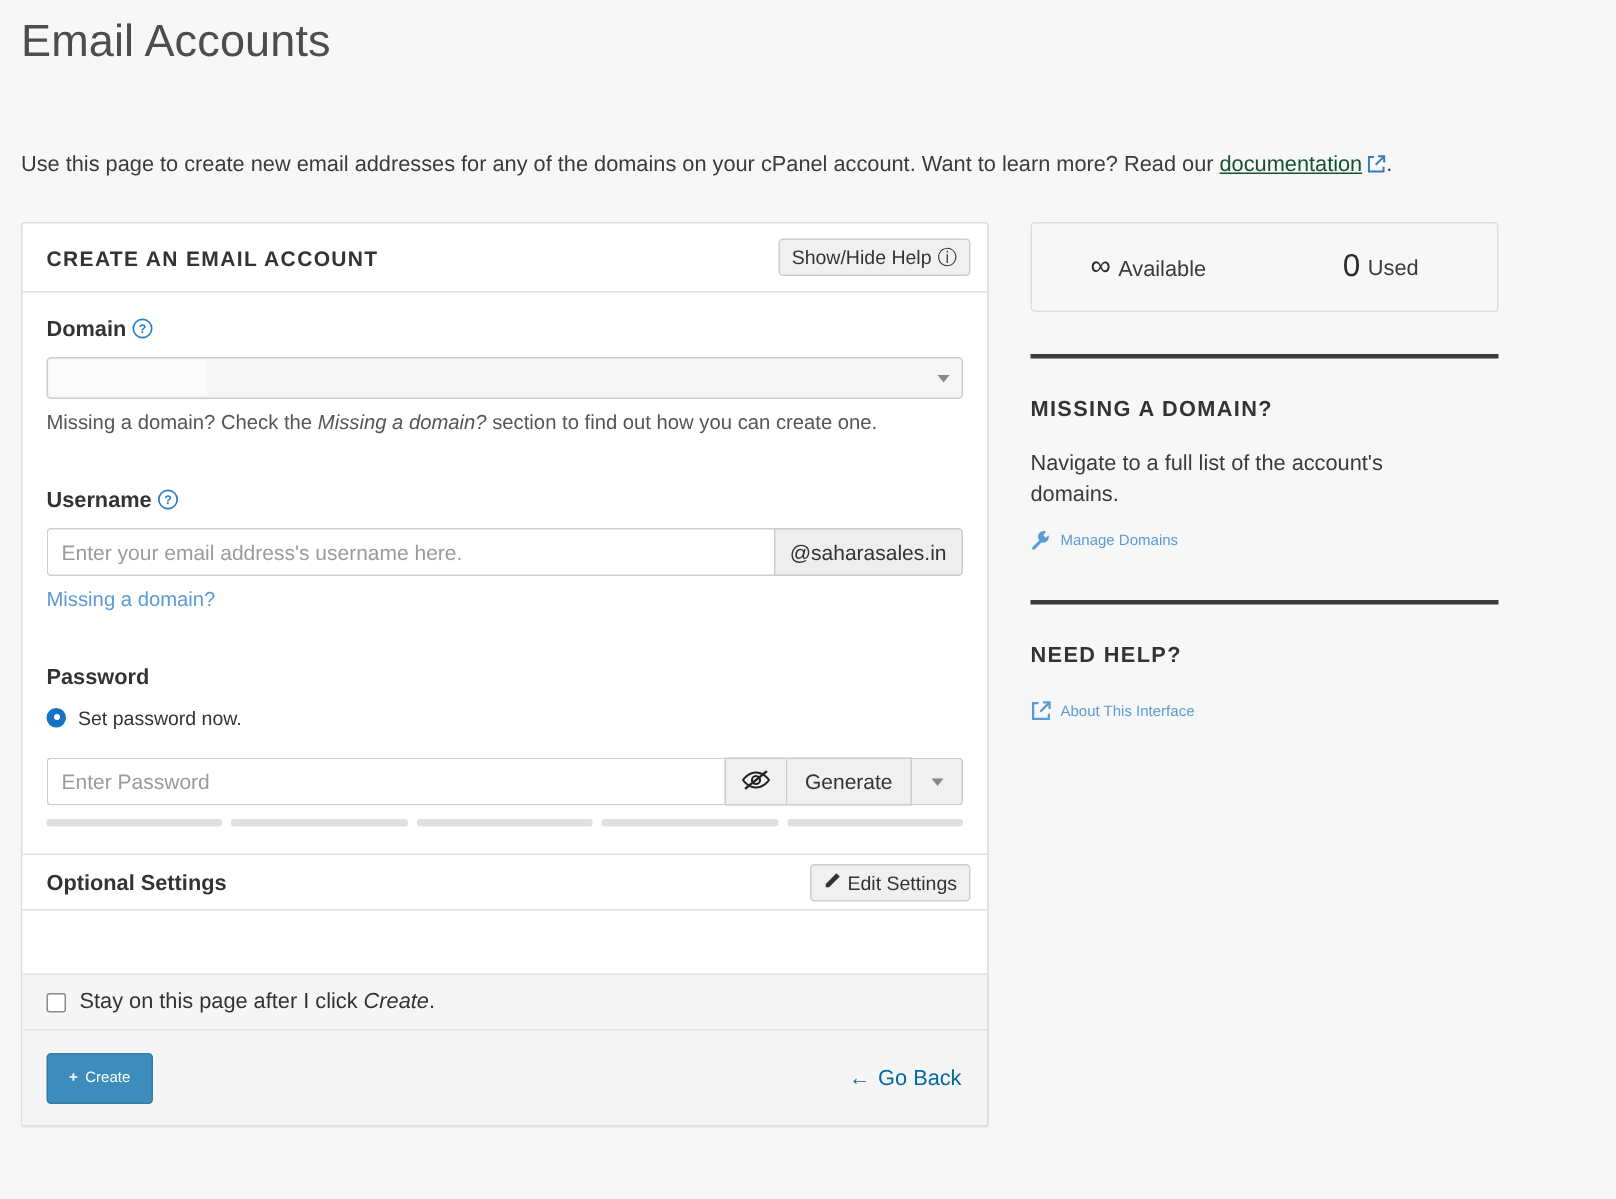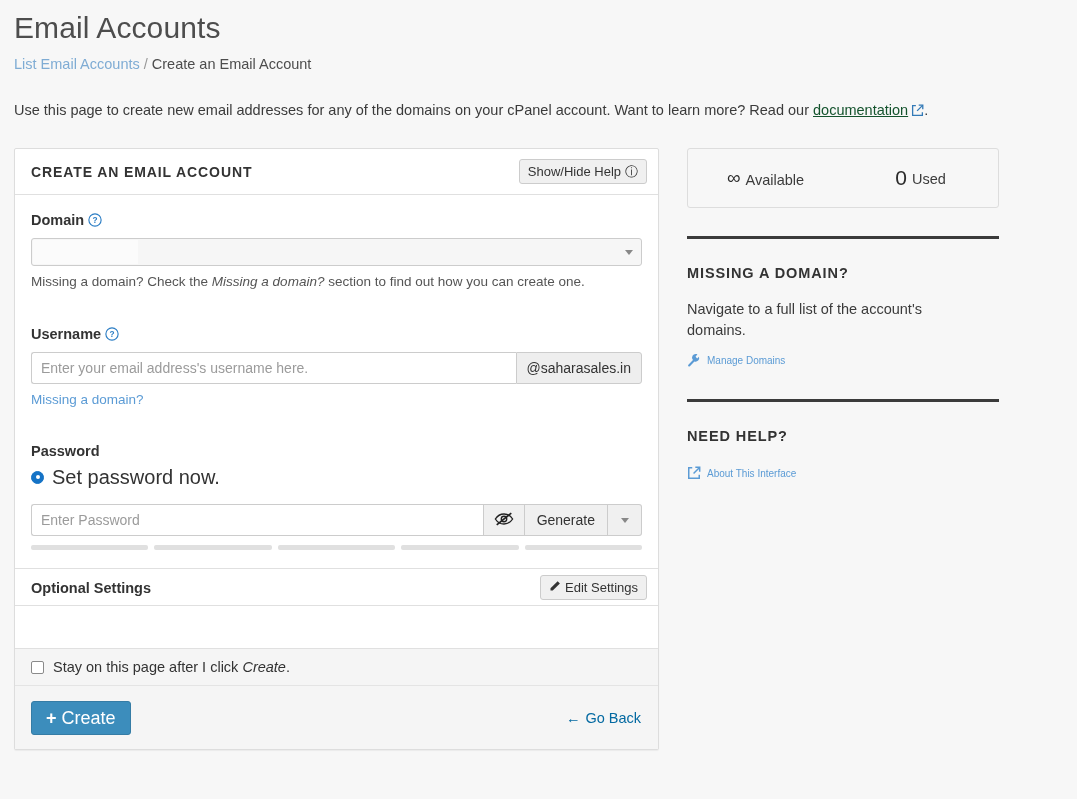--- a/index.html
+++ b/index.html
@@ -133,21 +133,21 @@
   .radio {
     width: 13px; height: 13px; border-radius: 50%;
     border: 1px solid #8a8a8a; background: #fff;
     margin-right: 8px; position: relative; flex: none; cursor: pointer;
   }
   .radio.on { border-color: #1573c6; background: #1573c6; }
   .radio.on::after {
     content: ""; position: absolute; left: 3.5px; top: 3.5px;
     width: 4px; height: 4px; border-radius: 50%; background: #fff;
   }
-  .radio-lbl { font-size: 20px; color: #333; cursor: pointer; }
+  .radio-lbl { font-size: 13px; color: #333; cursor: pointer; }
 
   
   .pw-row { display: flex; height: 32px; margin-top: 17px; }
   .pw-row input {
     flex: 1;
     border: 1px solid #cccccc; border-right: none;
     border-radius: 3px 0 0 3px;
     padding: 0 9px; font-size: 14px; color: #333;
     font-family: "Liberation Sans", sans-serif;
     background: #fff; outline: none; min-width: 0;
@@ -203,21 +203,21 @@
   }
   .stay-lbl { font-size: 14.5px; color: #333; }
   .stay-lbl i { font-style: italic; }
 
   .act-row {
     position: relative; display: flex; align-items: center;
     height: 63px; padding: 0 16px;
   }
   .btn-create {
     background: #3c8dbc; border: 1px solid #357ca5;
-    color: #fff; font-size: 18px;
+    color: #fff; font-size: 10px;
     padding: 8px 14px; border-radius: 3px; cursor: pointer;
     font-family: "Liberation Sans", sans-serif;
     line-height: 16px;
   }
   .btn-create .plus { font-weight: bold; margin-right: 5px; }
   .go-back {
     position: absolute; right: 17px; top: 50%; transform: translateY(-50%);
     font-size: 14.5px; color: #0369a1; text-decoration: none; cursor: pointer;
     white-space: nowrap;
   }
@@ -251,23 +251,20 @@
   }
   .side-link .ico { margin-right: 6px; display: inline-flex; }
 </style>
 </head>
 <body>
 
 <div class="page">
 
   <div class="page-title">Email Accounts</div>
 
-  <div class="breadcrumb">
-    <a href="#">List Email Accounts</a><span class="sep">/</span><span>Create an Email Account</span>
-  </div>
 
   <div class="intro">
     <span>Use this page to create new email addresses for any of the domains on your cPanel account. Want to learn more? Read our </span><a href="#">documentation</a><span class="ext-ico"><svg width="13" height="13" viewBox="0 0 16 16">
           <path d="M6 2H2v12h12v-4" fill="none" stroke="#337ab7" stroke-width="1.6"></path>
           <path d="M9.5 1.5h5v5" fill="none" stroke="#337ab7" stroke-width="1.6"></path>
           <path d="M14 2L7.5 8.5" stroke="#337ab7" stroke-width="1.6"></path>
         </svg></span><span>.</span>
   </div>
 
   <div class="panel">

